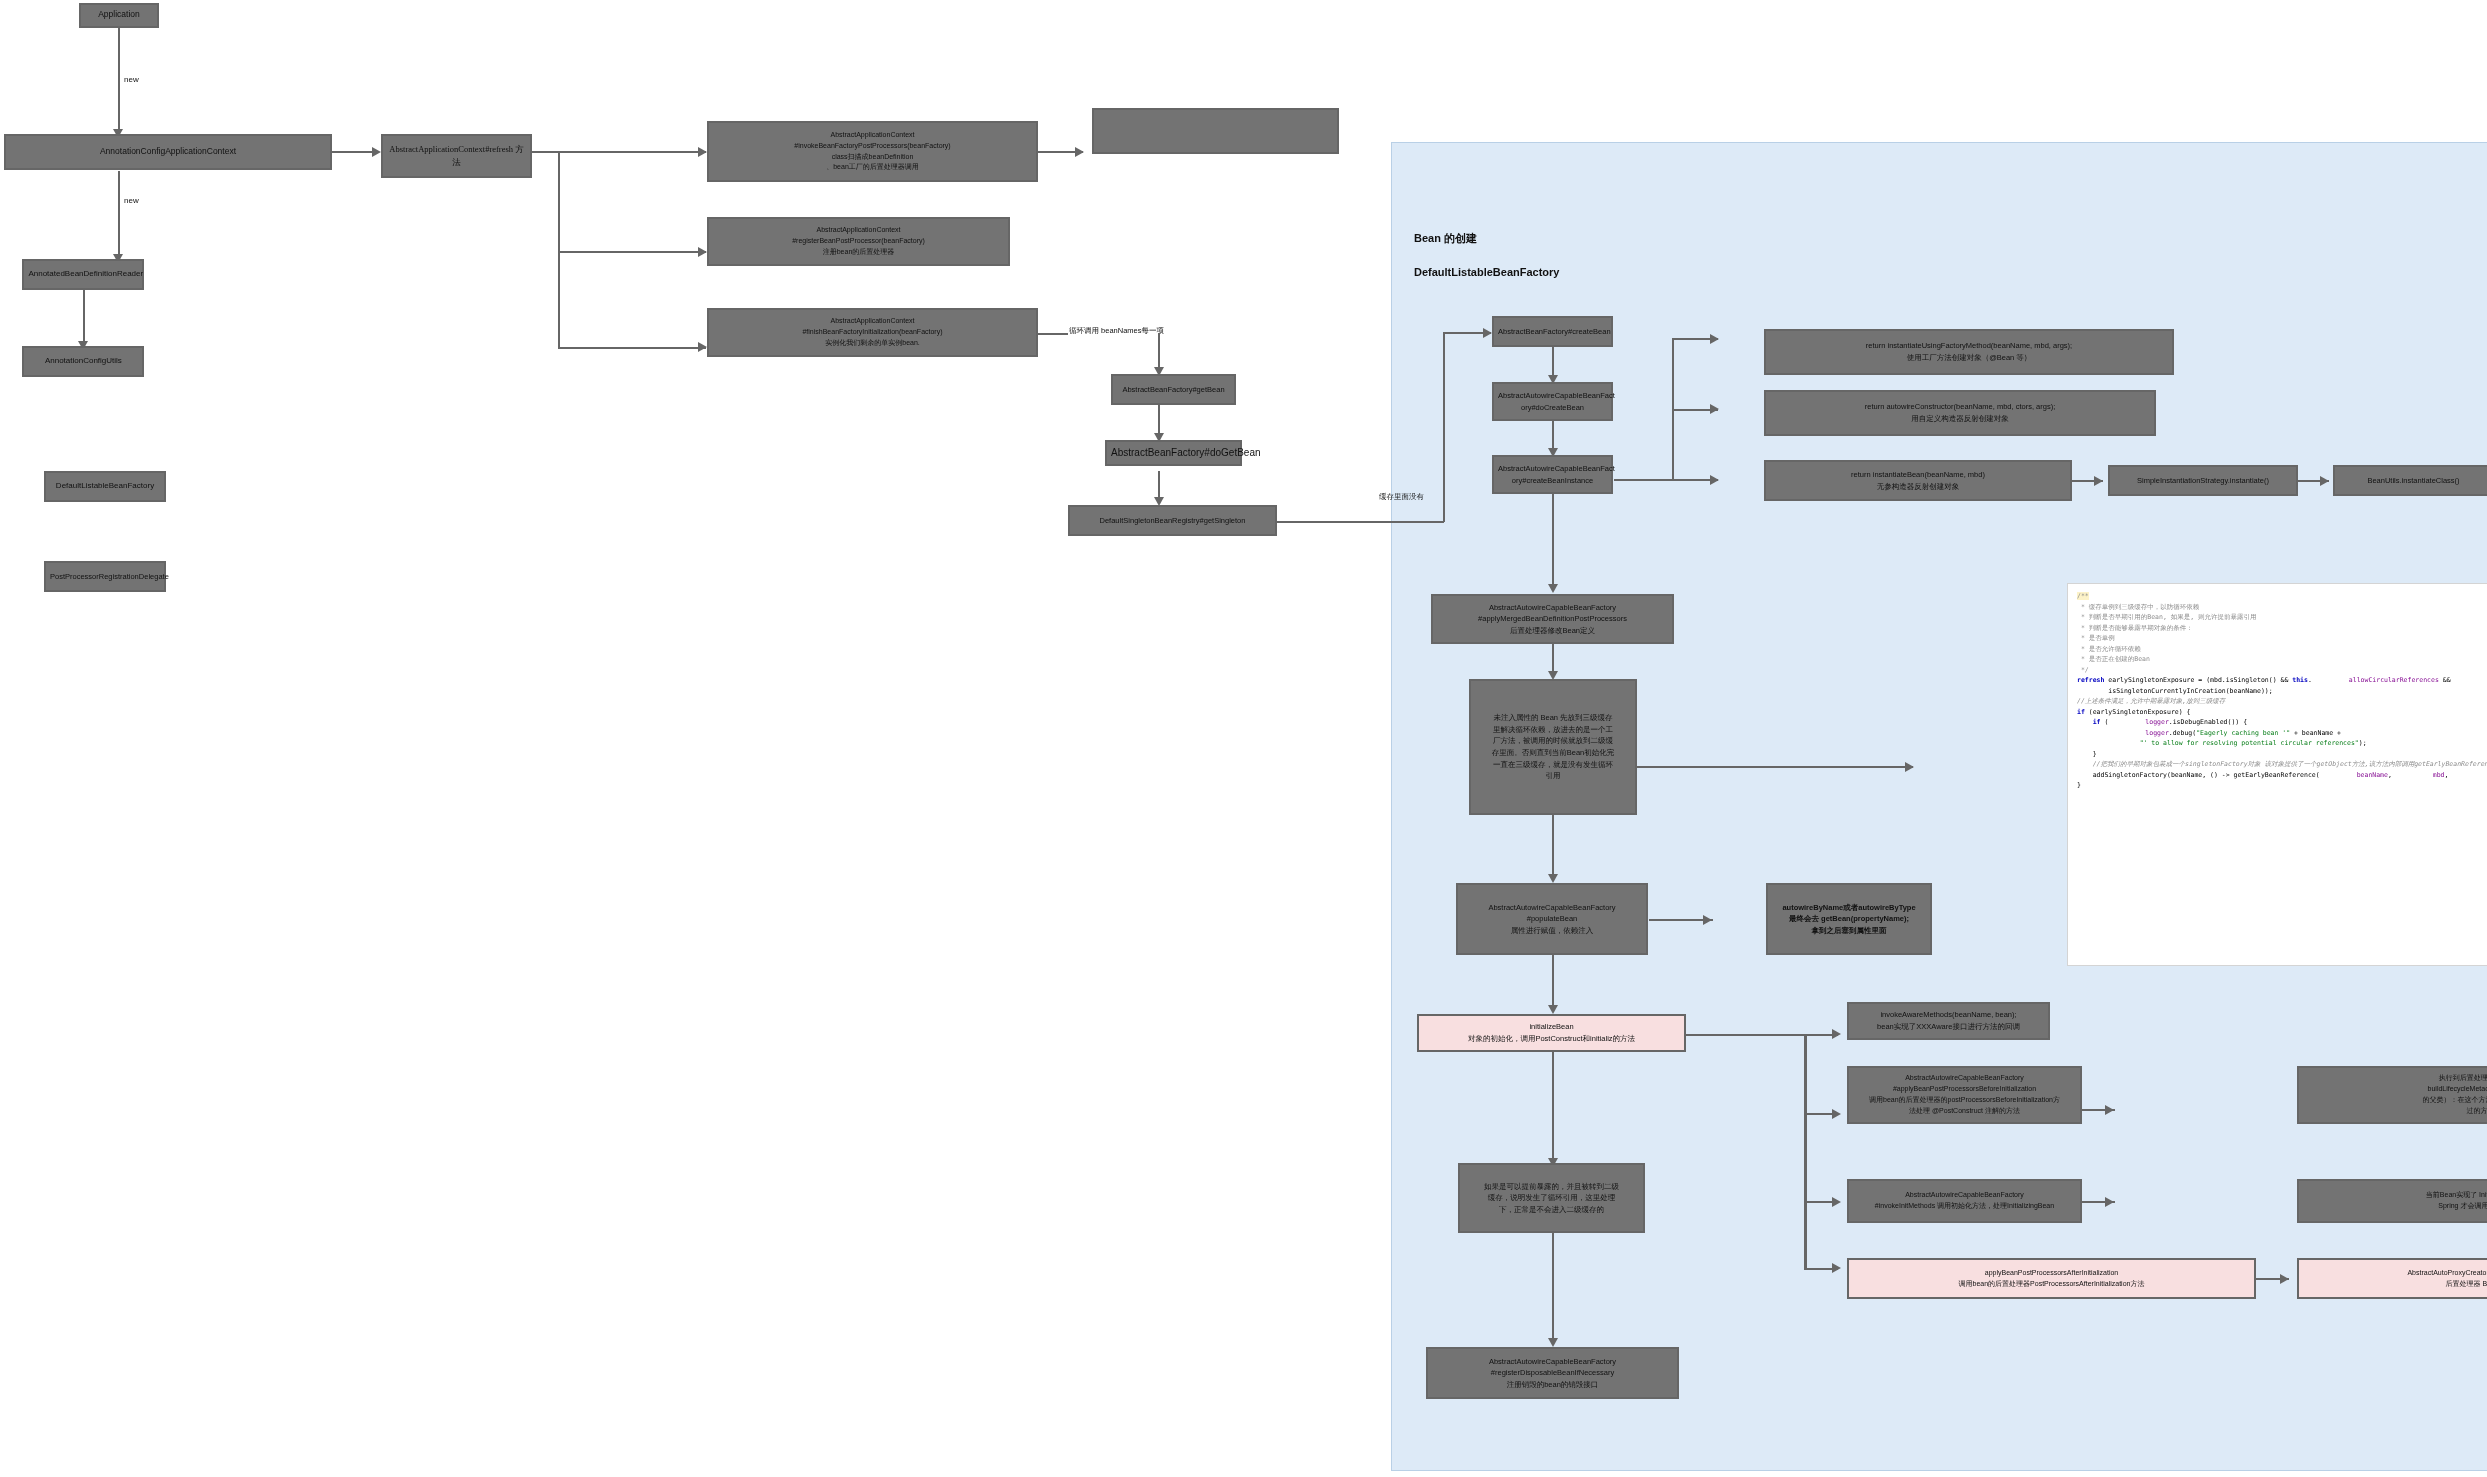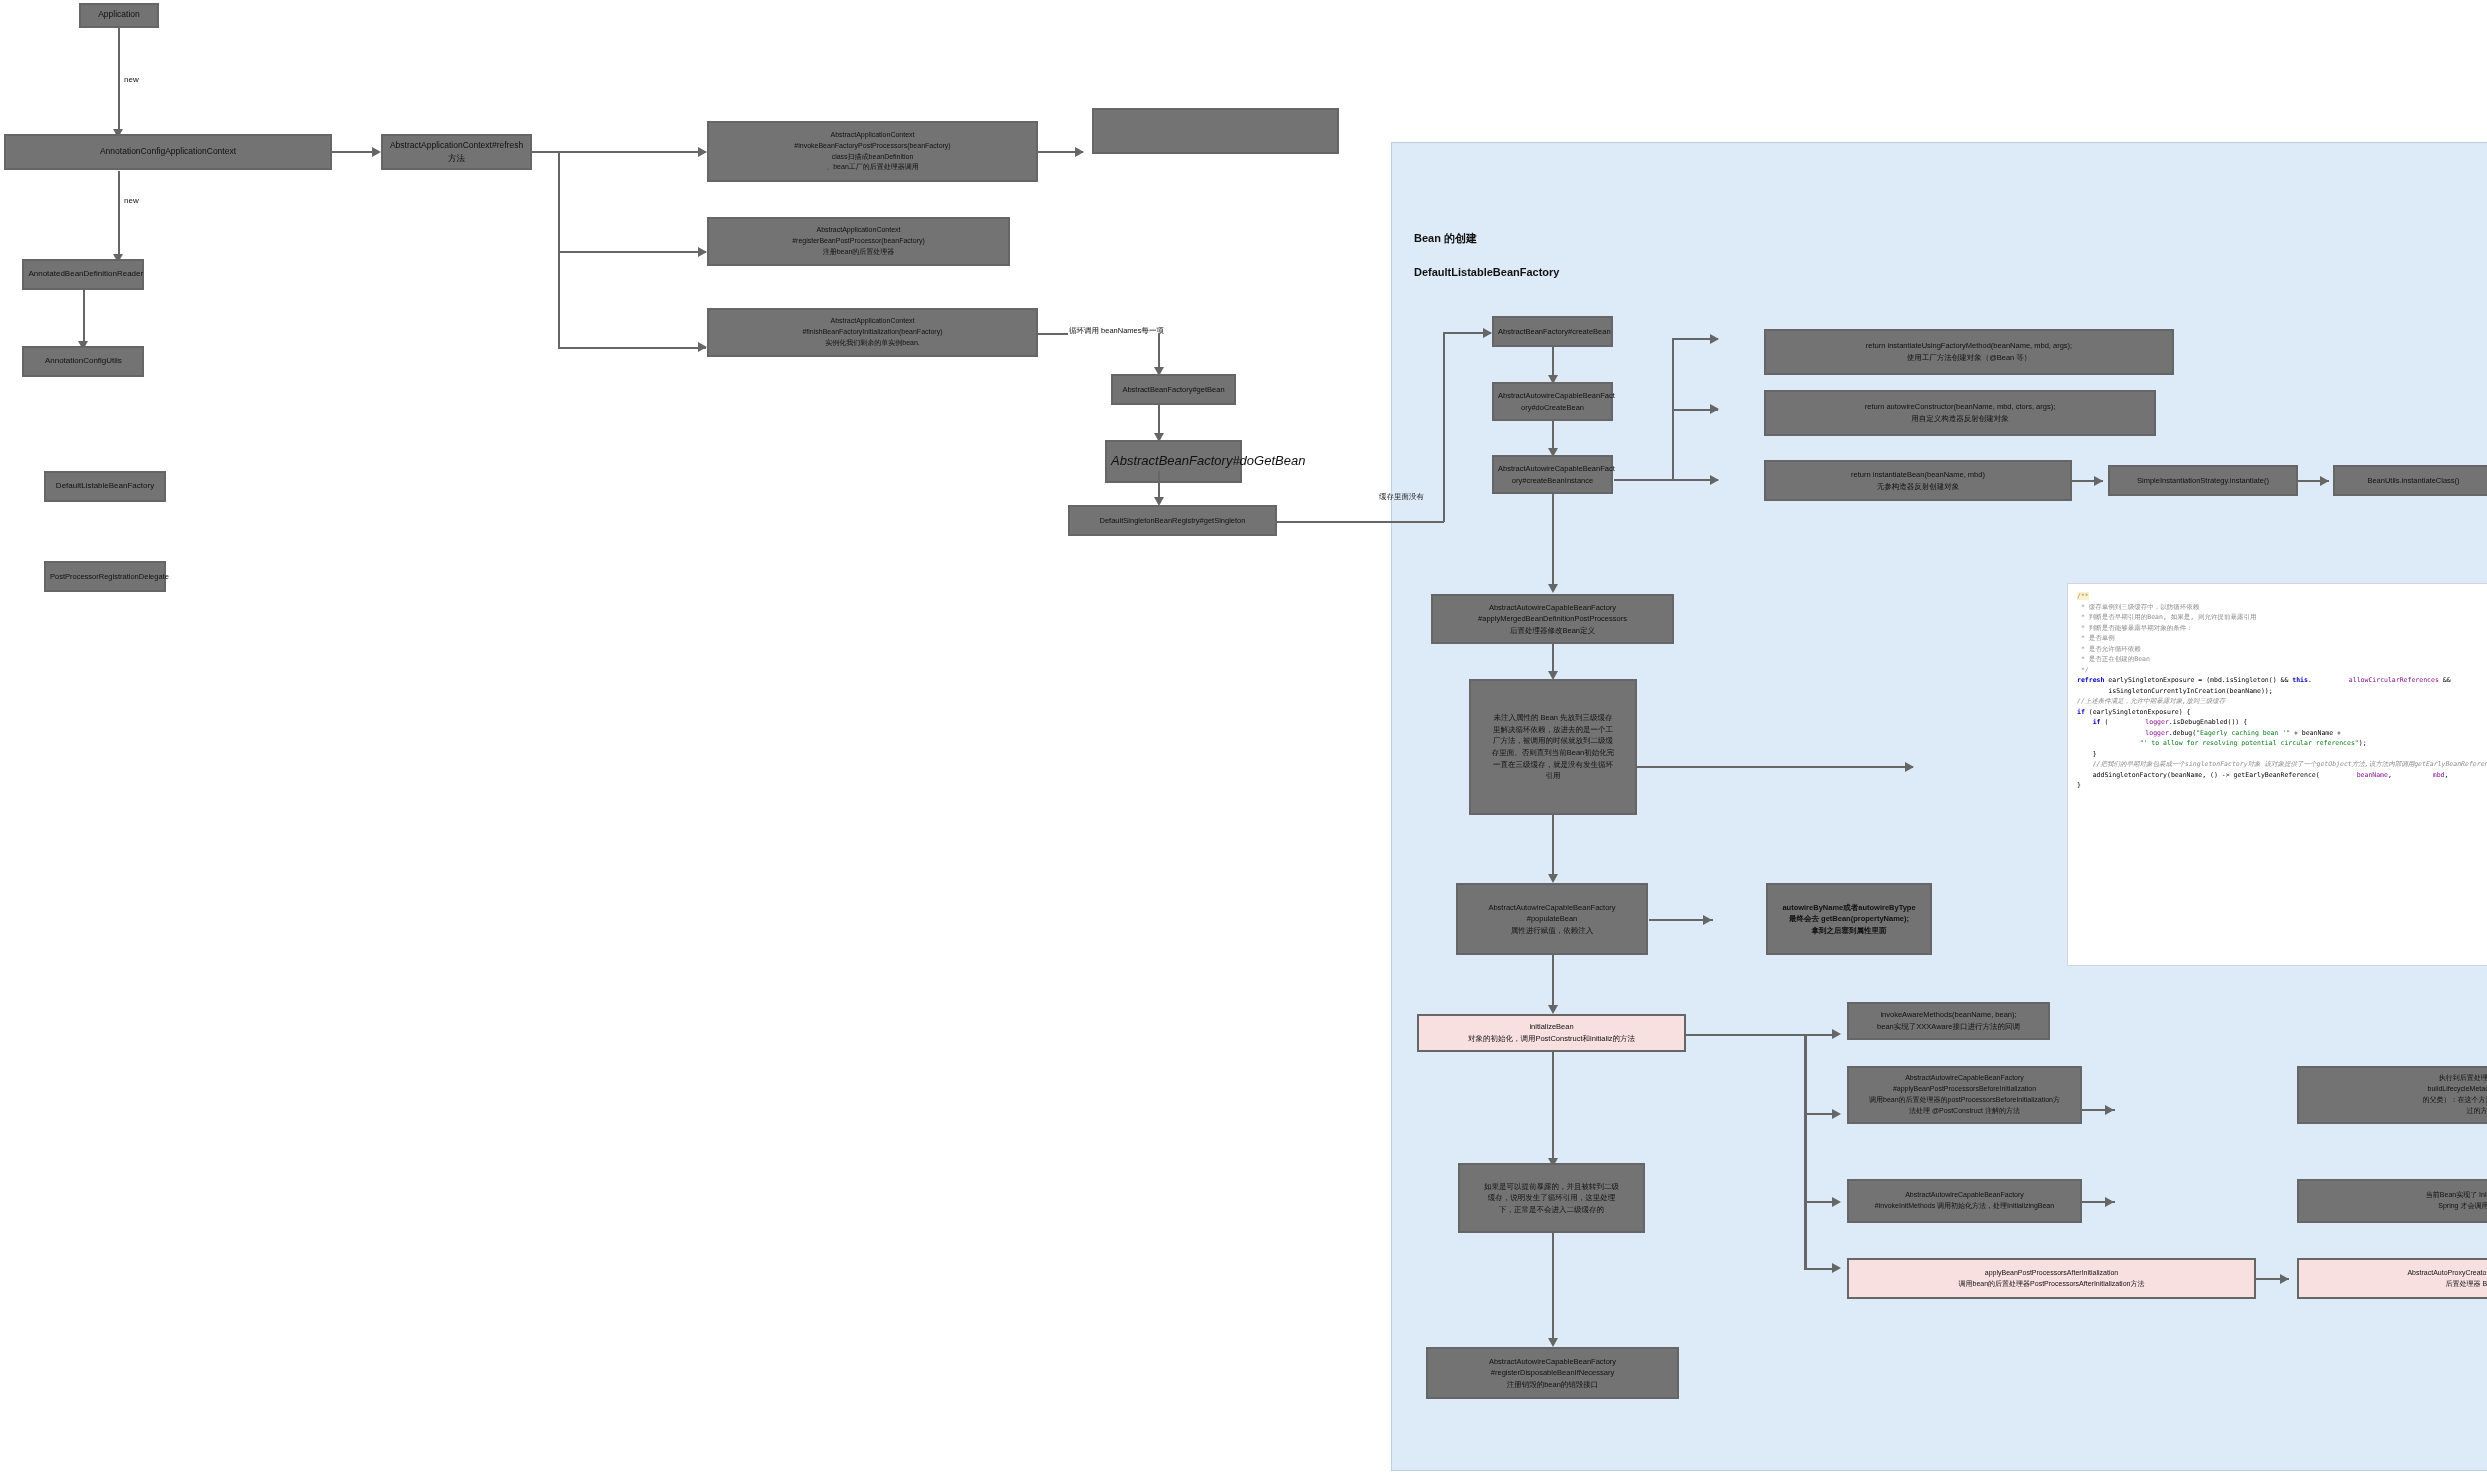--- a/index.html
+++ b/index.html
@@ -76,21 +76,21 @@
     <span class="ln">DefaultListableBeanFactory</span>
   </div>
 
   <div class="box" style="left:44px;top:561px;width:122px;height:31px;font-size:7.5px;">
     <span class="ln">PostProcessorRegistrationDelegate</span>
   </div>
 
   <div class="hl" style="left:332px;top:151px;width:42px;"></div>
   <div class="arrR" style="left:372px;top:147px;"></div>
 
-  <div class="box" style="left:381px;top:134px;width:151px;height:36px;font-size:8.5px;">
+  <div class="box" style="left:381px;top:134px;width:151px;height:44px;font-size:8.5px;font-family:Liberation Serif, serif;">
     <span class="ln">AbstractApplicationContext#refresh 方法</span>
   </div>
 
   <div class="hl" style="left:532px;top:151px;width:28px;"></div>
   <div class="vl" style="left:558px;top:151px;height:197px;"></div>
   <div class="hl" style="left:558px;top:151px;width:148px;"></div>
   <div class="arrR" style="left:698px;top:147px;"></div>
   <div class="hl" style="left:558px;top:251px;width:148px;"></div>
   <div class="arrR" style="left:698px;top:247px;"></div>
   <div class="hl" style="left:558px;top:347px;width:148px;"></div>
@@ -126,21 +126,21 @@
   <div class="vl" style="left:1158px;top:333px;height:38px;"></div>
   <div class="arrD" style="left:1154px;top:367px;"></div>
 
   <div class="box" style="left:1111px;top:374px;width:125px;height:31px;font-size:7.5px;">
     <span class="ln">AbstractBeanFactory#getBean</span>
   </div>
 
   <div class="vl" style="left:1158px;top:405px;height:31px;"></div>
   <div class="arrD" style="left:1154px;top:433px;"></div>
 
-  <div class="box" style="left:1105px;top:440px;width:137px;height:43px;font-size:13px;font-style:italic;">
+  <div class="box" style="left:1105px;top:440px;width:137px;height:26px;font-size:10px;">
     <span class="ln">AbstractBeanFactory#doGetBean</span>
   </div>
 
   <div class="vl" style="left:1158px;top:471px;height:31px;"></div>
   <div class="arrD" style="left:1154px;top:497px;"></div>
 
   <div class="box" style="left:1068px;top:505px;width:209px;height:31px;font-size:7.5px;">
     <span class="ln">DefaultSingletonBeanRegistry#getSingleton</span>
   </div>
 

